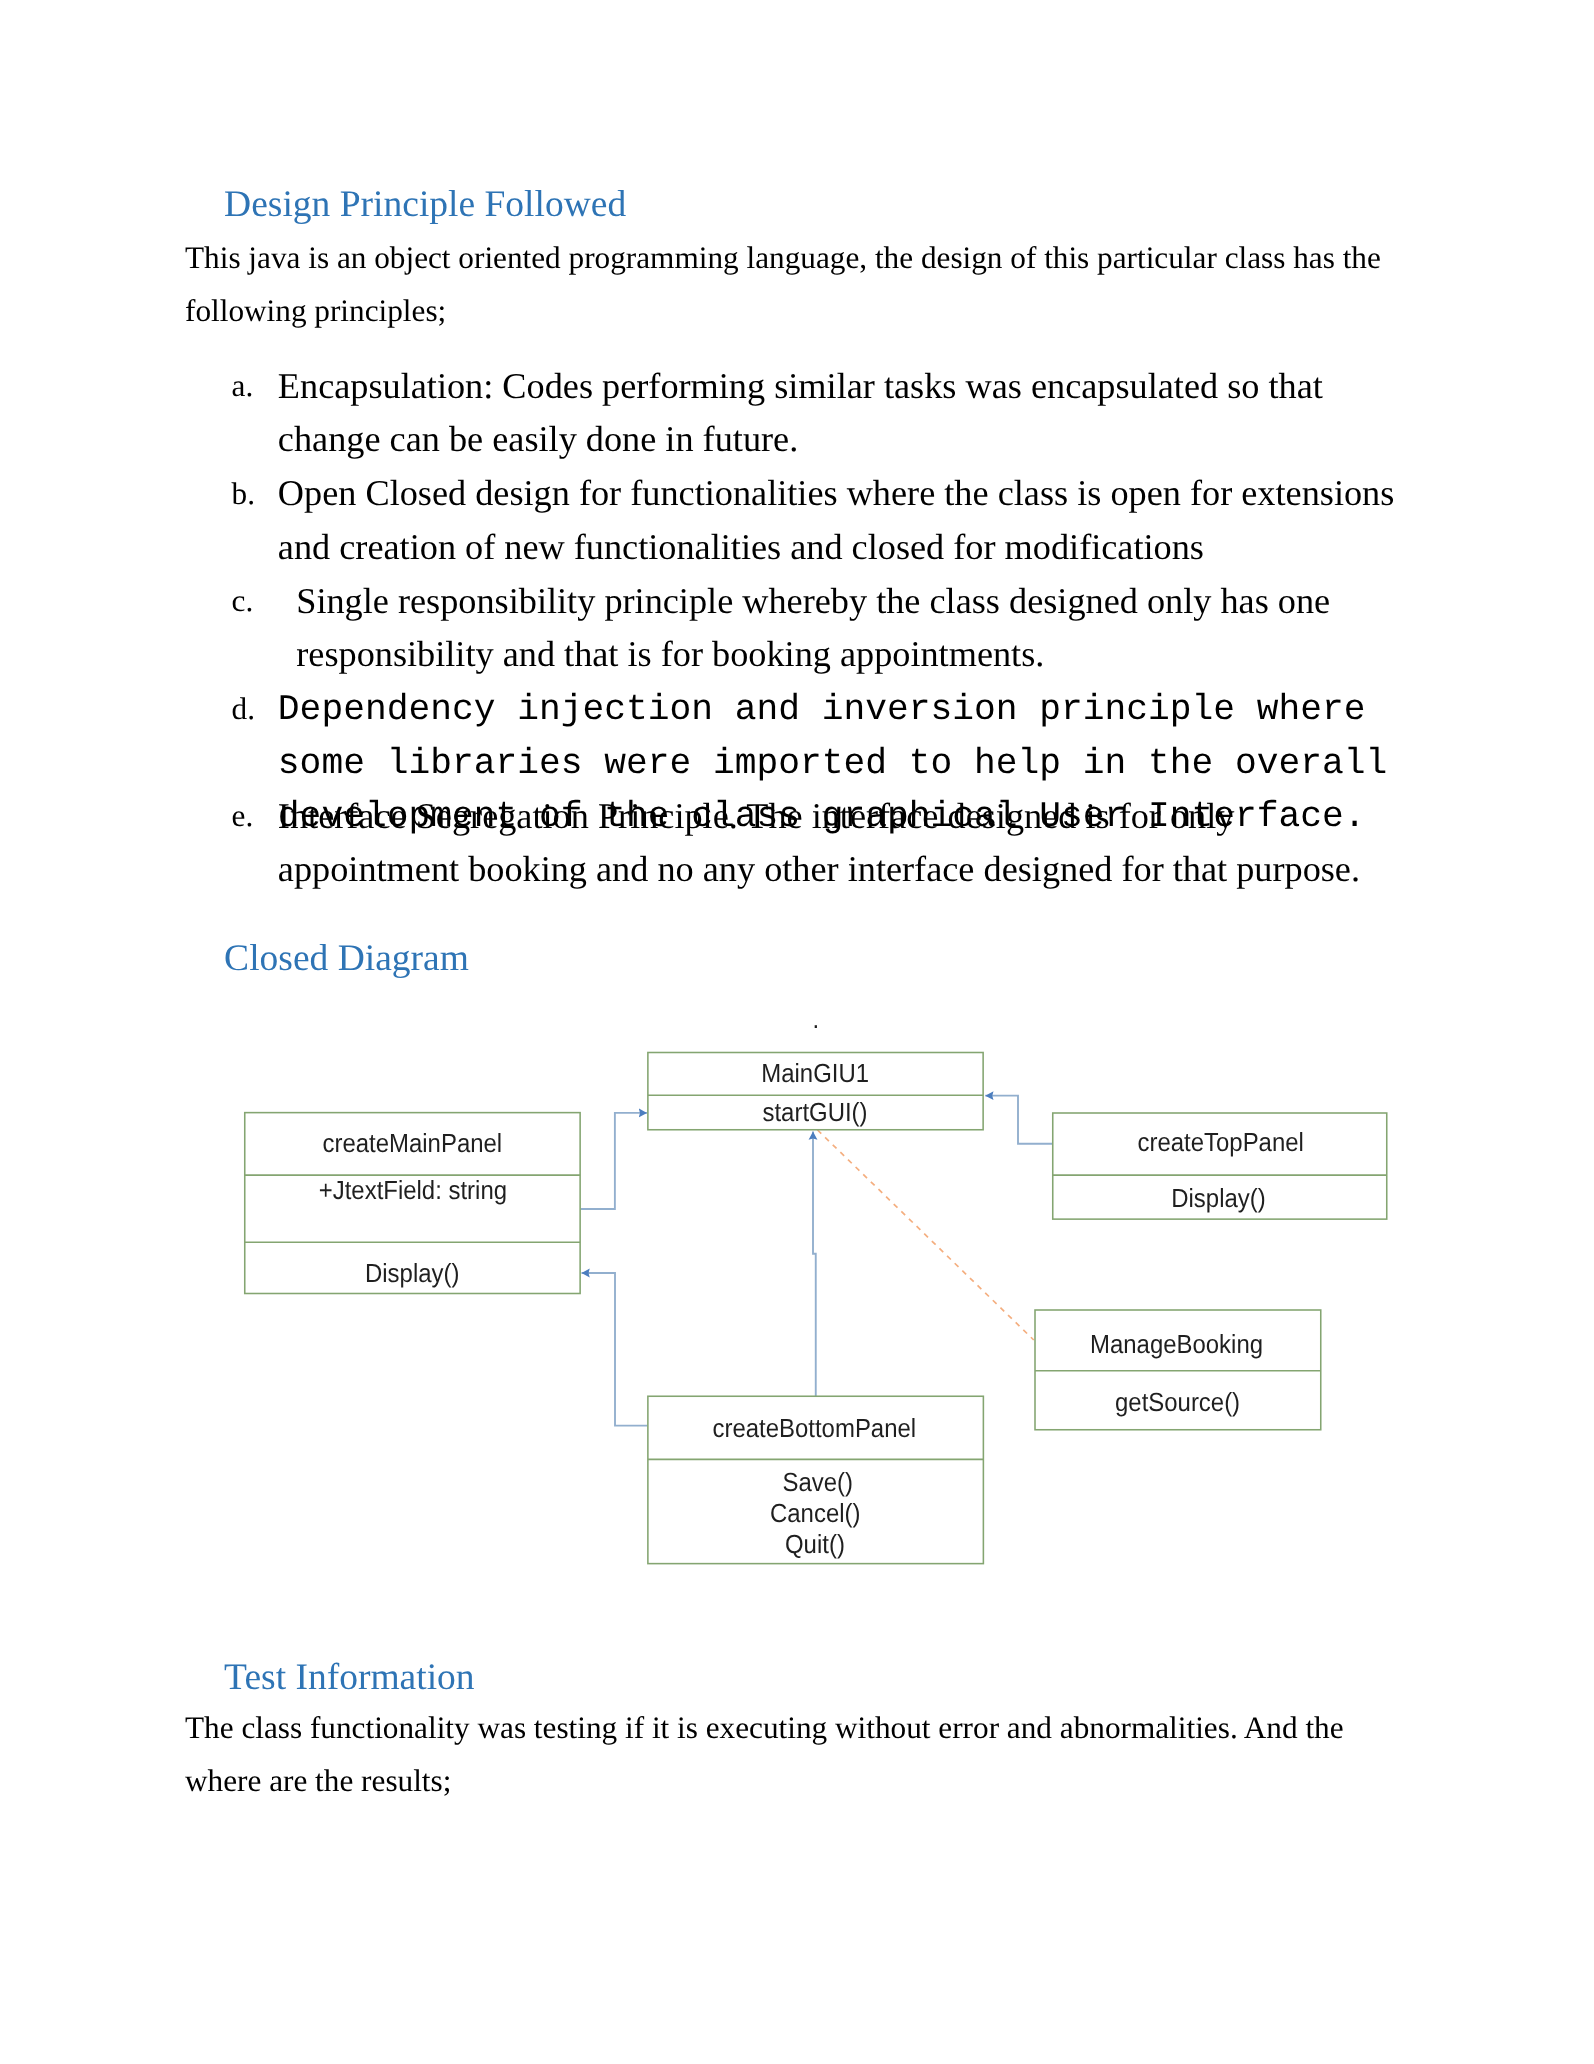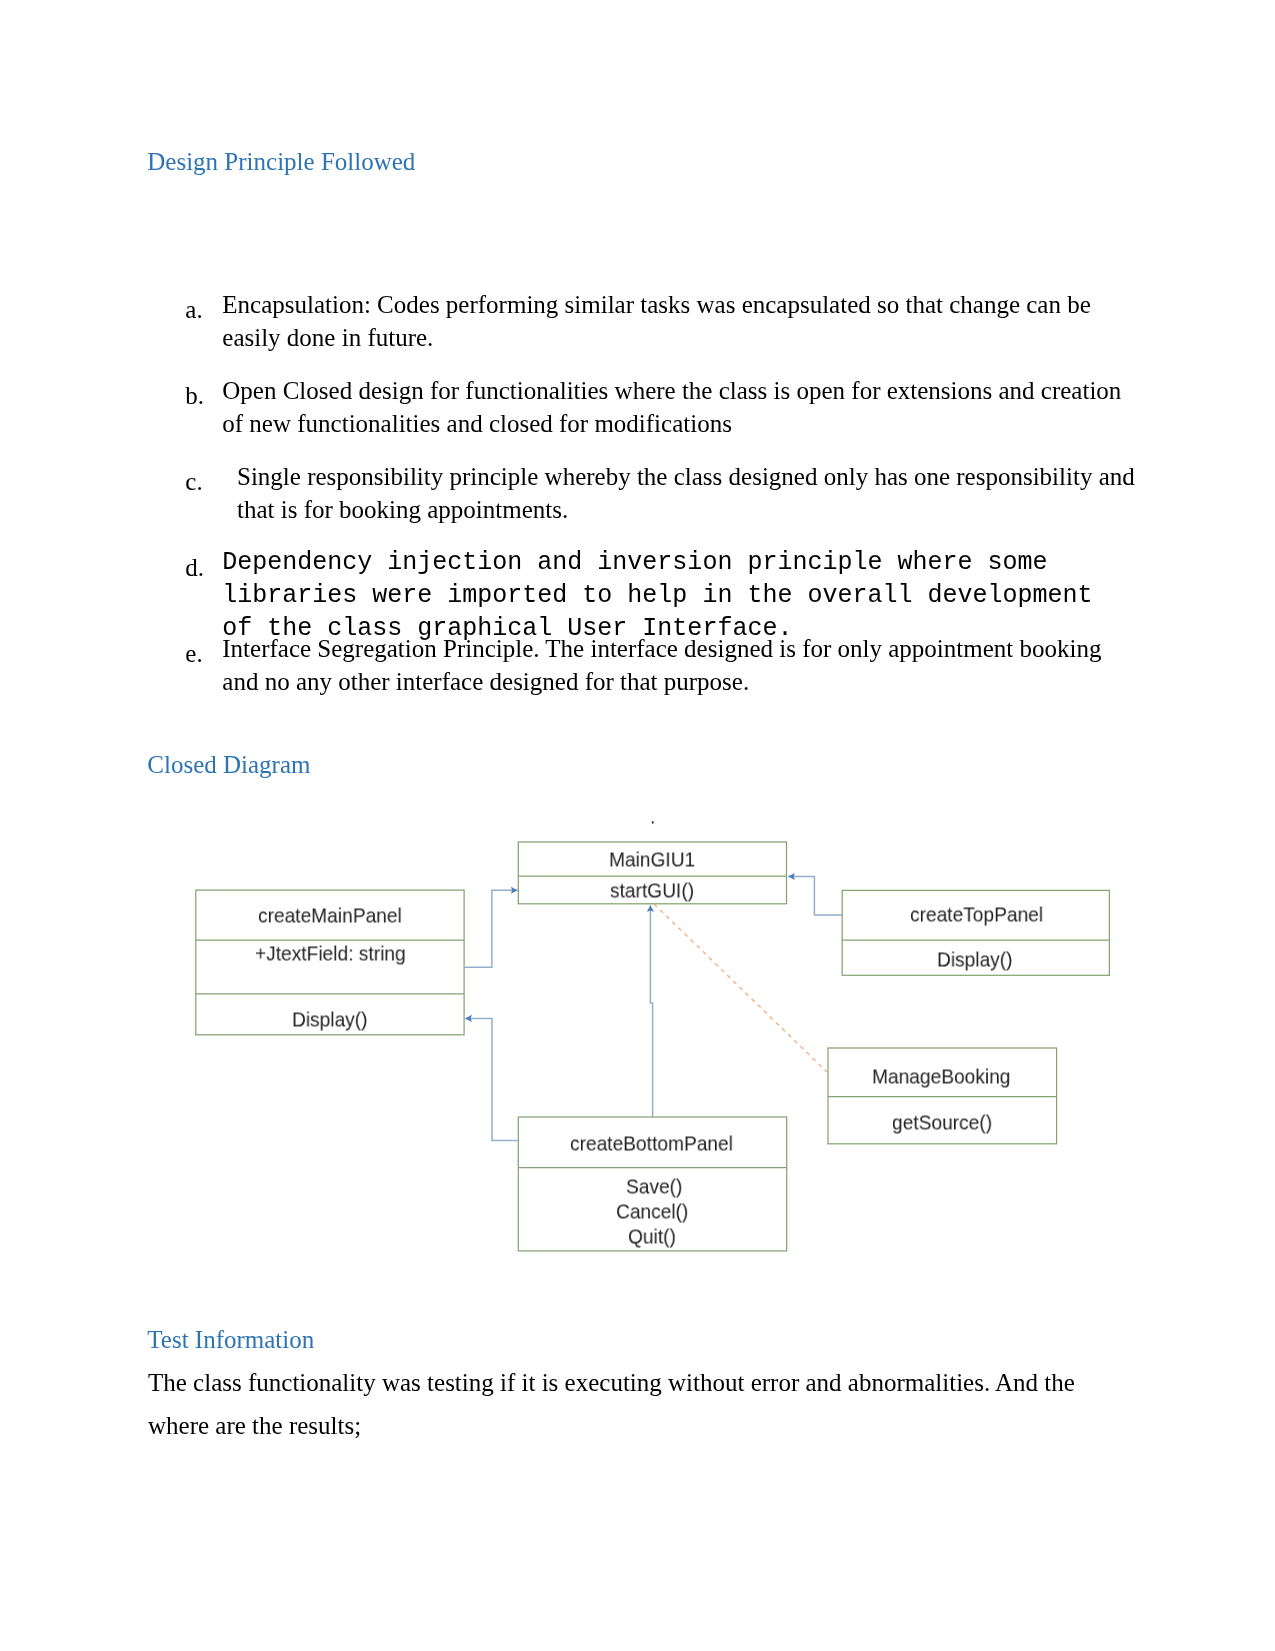--- a/index.html
+++ b/index.html
@@ -1,37 +1,38 @@
 <!DOCTYPE html>
 <html><head>
 <meta charset="utf-8">
 <style>
   html,body{margin:0;padding:0;}
   body{width:1275px;height:1651px;background:#ffffff;
        font-family:"Liberation Serif",serif;-webkit-font-smoothing:antialiased;}
   .page{position:relative;width:1275px;height:1651px;overflow:hidden;
         will-change:transform;transform:translateZ(0);}
-  .h2{position:absolute;color:#2E74B5;font-size:25px;line-height:1;white-space:nowrap;}
+  .h2{position:absolute;color:#2E74B5;font-size:30px;line-height:1;white-space:nowrap;margin-left:32px;}
   .para{position:absolute;color:#000000;font-size:25px;line-height:43px;}
-  .li{position:absolute;color:#000000;font-size:25px;line-height:33px;}
+  .li{position:absolute;color:#000000;font-size:29px;line-height:43px;}
   .marker{position:absolute;color:#000000;font-size:25px;line-height:43px;}
   .dgm{position:absolute;left:0;top:0;}
   
   .lbl{position:absolute;font-family:"Liberation Sans",sans-serif;color:#1f1f1f;
        font-size:21px;line-height:21px;white-space:nowrap;
        transform-origin:left top;
        transform:translateY(-17.5px) scaleX(0.912);will-change:transform;}
 </style>
 </head>
 <body>
 
 <div class="page">
 
   <div class="h2" style="left:147.3px;top:148.9px;">Design Principle Followed</div>
 
+  <div class="para" style="left:148px;top:184.7px;width:980px;">This java is an object oriented programming language, the design of this particular class has the following principles;</div>
 
   <div class="ollist">
     <div class="li-row">
       <span class="marker" style="left:185.3px;top:287.5px;">a.</span>
       <span class="li" style="left:222.3px;top:287.5px;width:904px;">Encapsulation: Codes performing similar tasks was encapsulated so that change can be easily done in future.</span>
     </div>
     <div class="li-row">
       <span class="marker" style="left:185.3px;top:373.5px;">b.</span>
       <span class="li" style="left:222.3px;top:373.5px;width:904px;">Open Closed design for functionalities where the class is open for extensions and creation of new functionalities and closed for modifications</span>
     </div>

